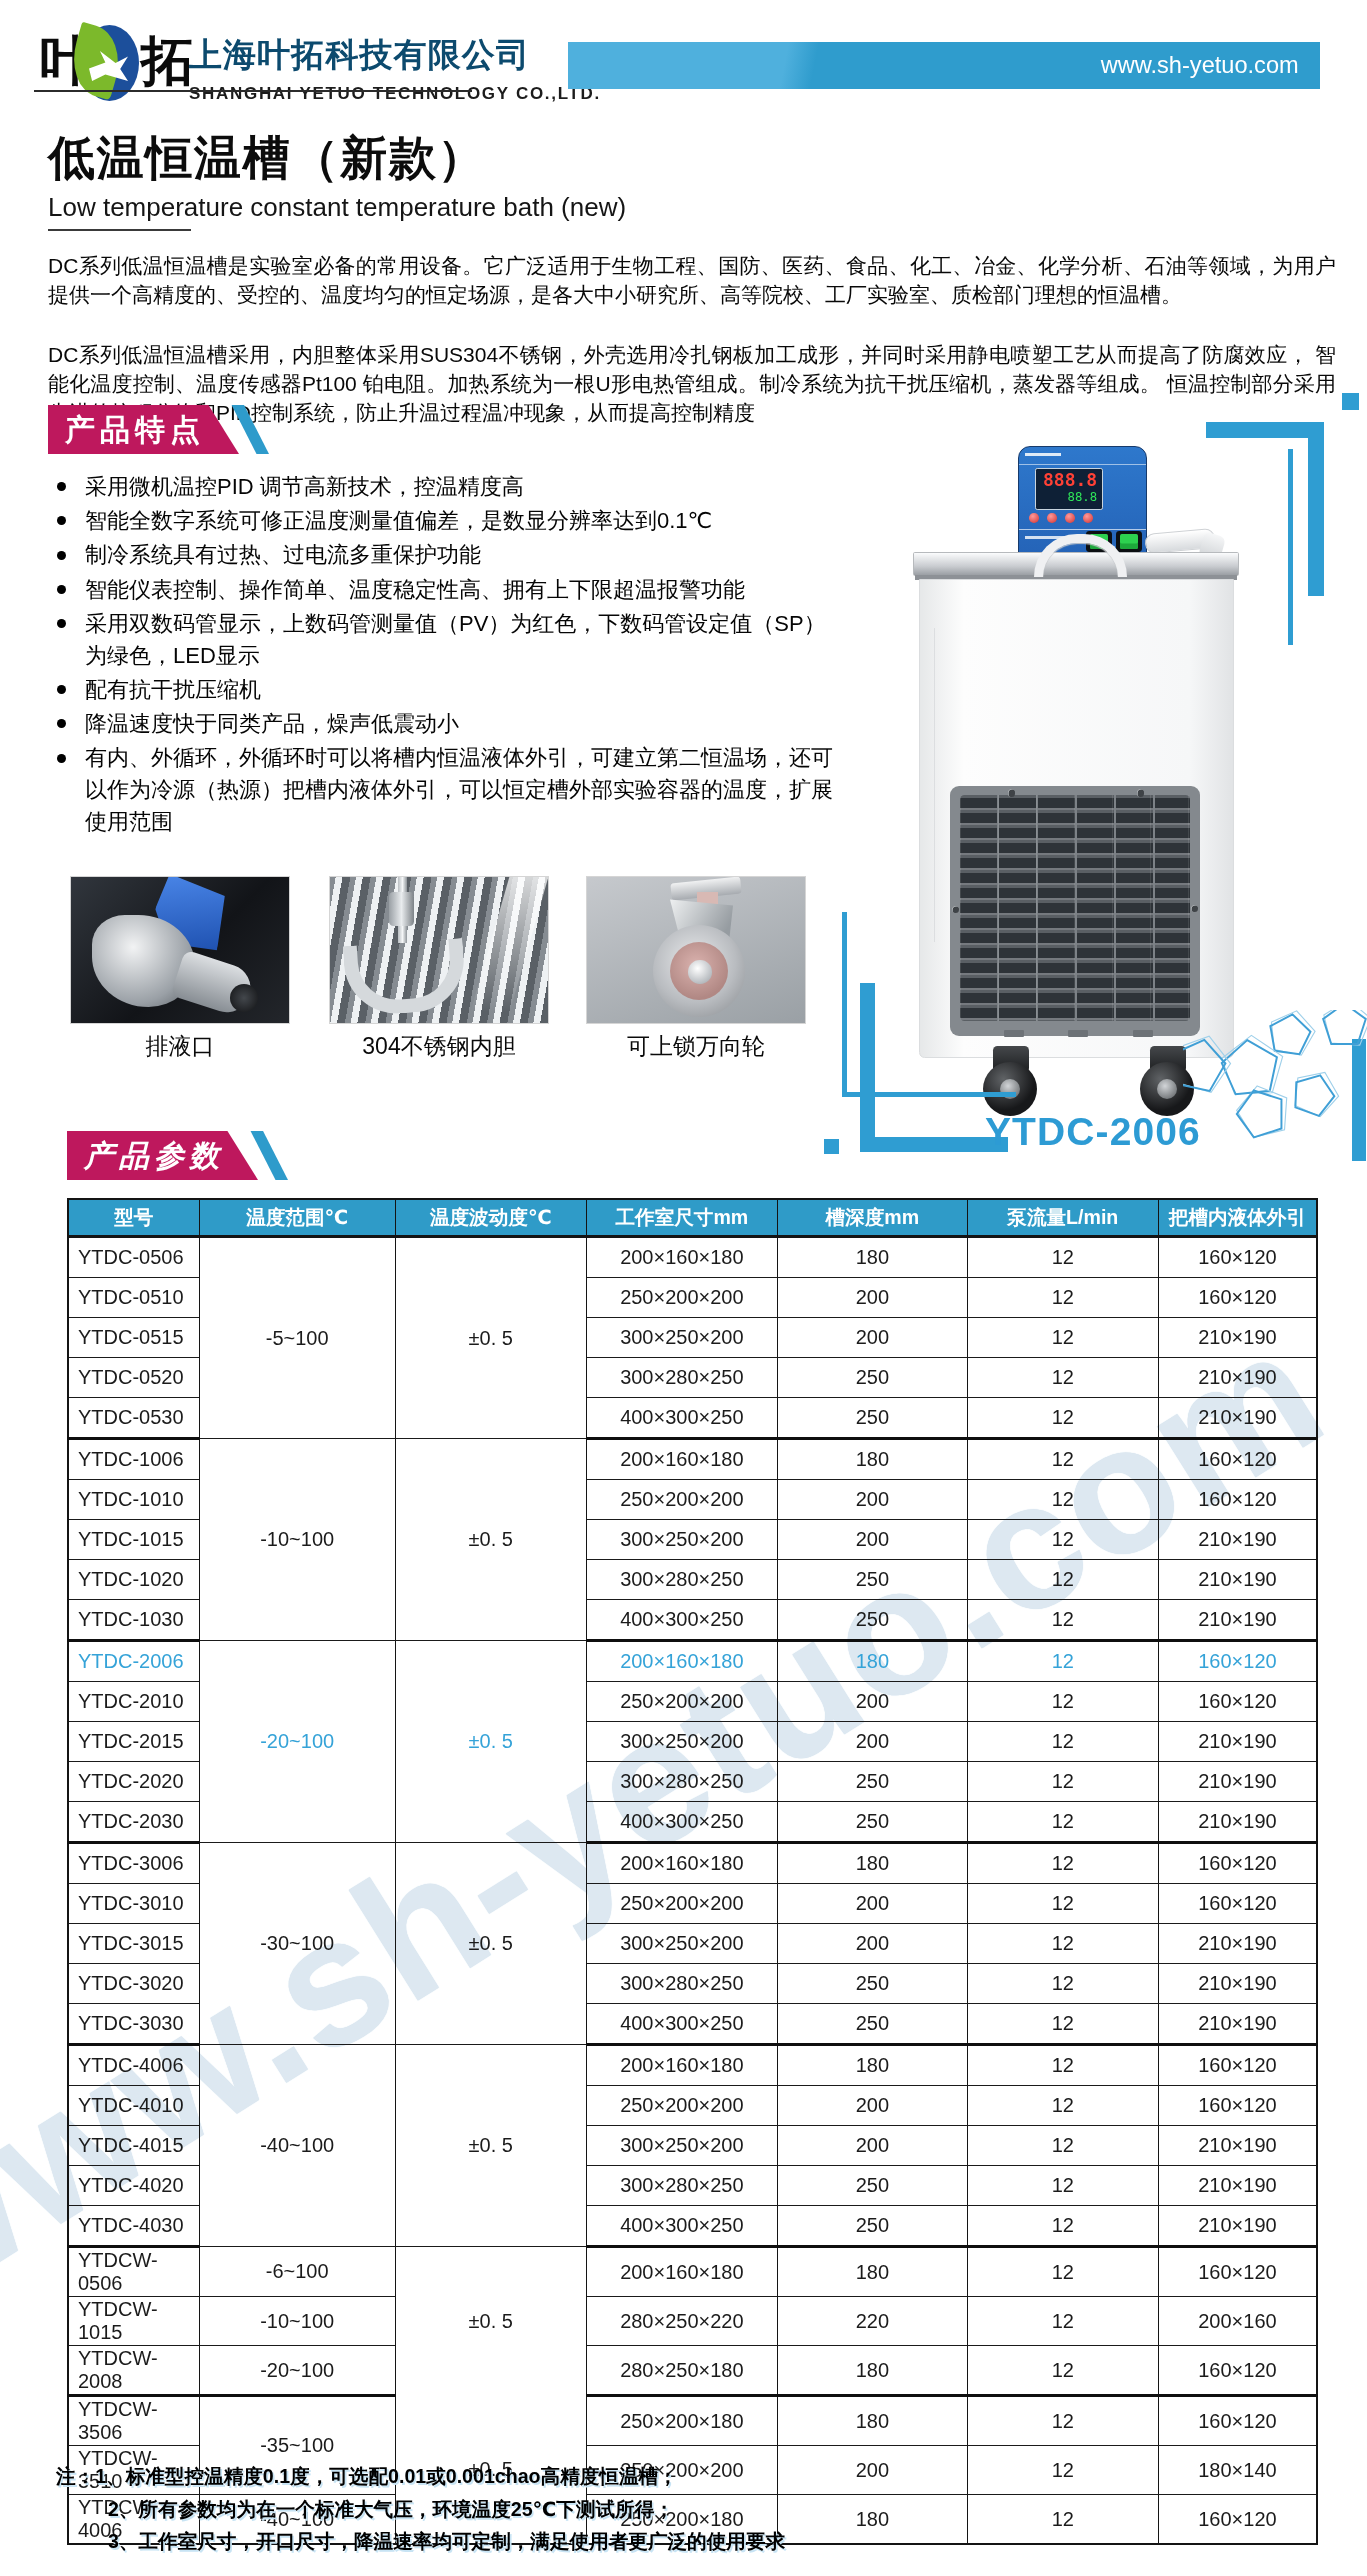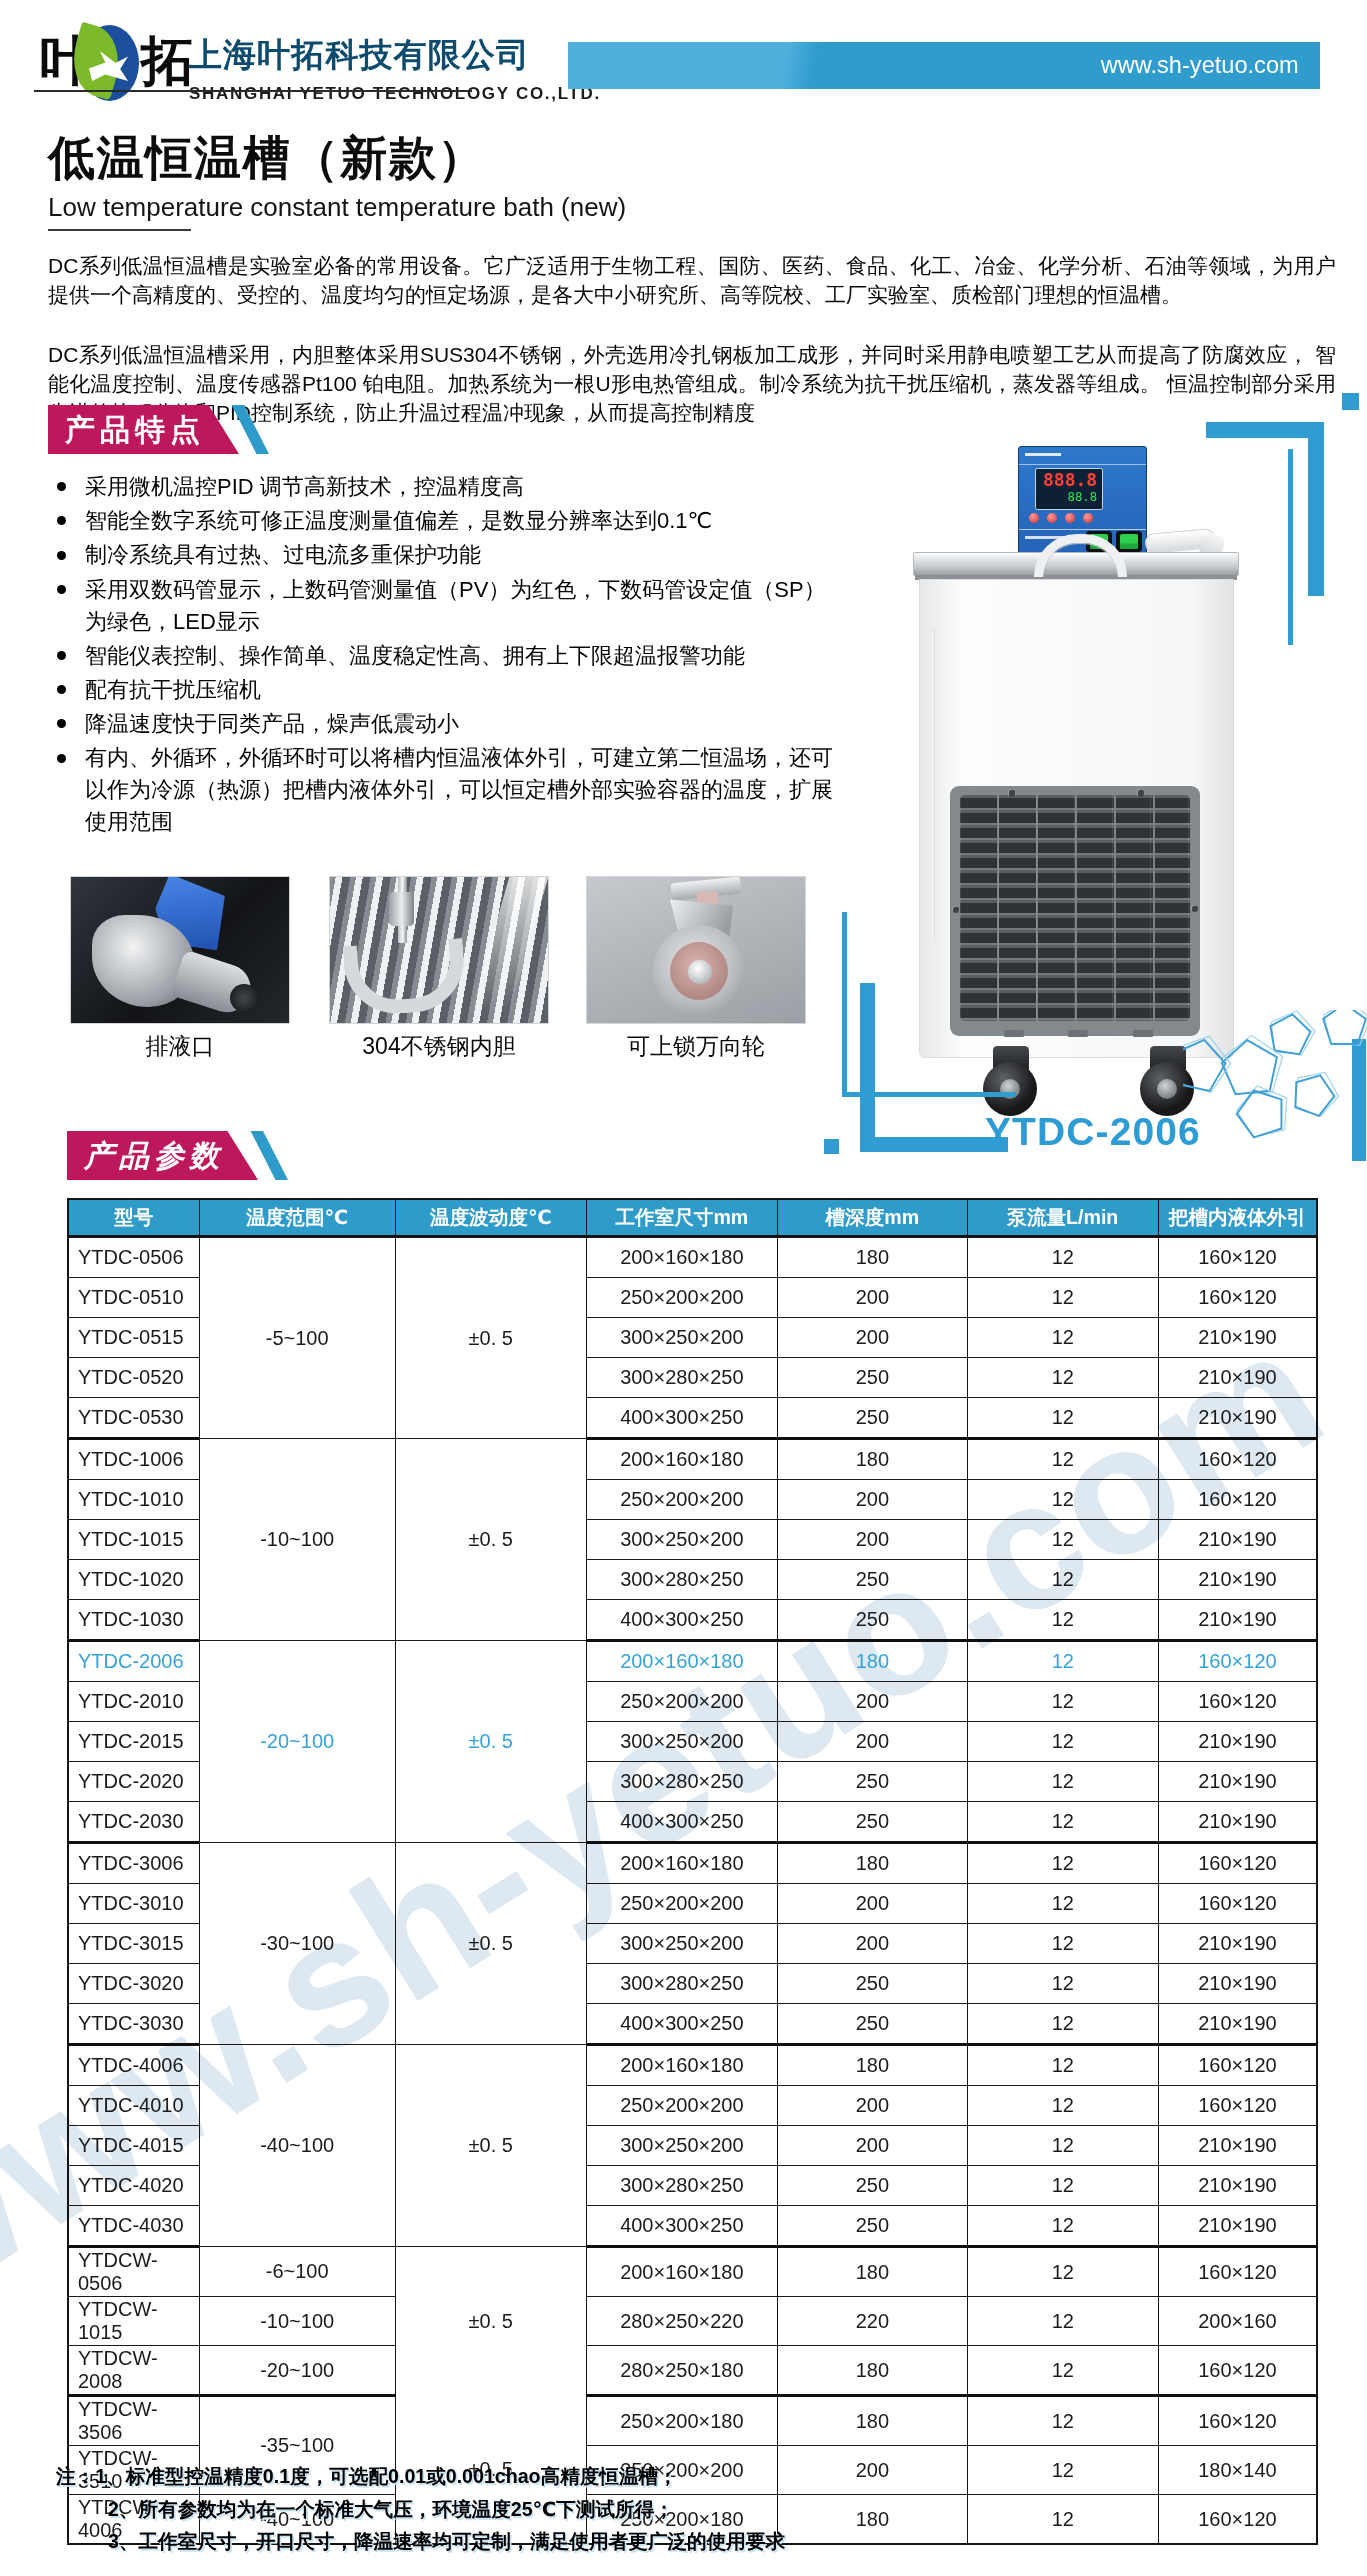--- a/index.html
+++ b/index.html
@@ -78,21 +78,21 @@
           background:linear-gradient(120deg,#eef0f1,#969ca1 70%);
           clip-path:polygon(0 0,100% 8%,88% 100%,28% 92%);}
   .w-tire{left:66px;top:48px;width:92px;height:92px;border-radius:50%;
           background:radial-gradient(circle at 45% 40%,#e9eaec,#b9bcc0 55%,#84888c);}
   .w-rim{left:83px;top:65px;width:58px;height:58px;border-radius:50%;
          background:radial-gradient(circle at 45% 40%,#dab2ae,#b18884 70%);}
   .w-hub{left:101px;top:83px;width:23.6px;height:23.6px;border-radius:50%;
          background:radial-gradient(circle at 40% 35%,#ffffff,#9aa0a6);}
   
   .dev{position:absolute;z-index:2;}
-  .ctrl{left:1018px;top:446px;width:129px;height:129px;border:1.7px solid #173a6b;border-radius:3px;
+  .ctrl{left:1018px;top:446px;width:129px;height:129px;border:1.7px solid #173a6b;border-radius:12px;
         background:linear-gradient(#2e78cc,#2360b4);box-sizing:border-box;}
   .ctrl-top{position:absolute;left:0;top:0;width:100%;height:17px;border-bottom:1.1px solid rgba(255,255,255,.55);}
   .ctrl-logo{position:absolute;left:5.6px;top:5.6px;width:36px;height:3.4px;background:rgba(255,255,255,.85);}
   .screen{position:absolute;left:15.7px;top:21.3px;width:68px;height:42px;background:#0e2036;
           border:1.1px solid #c8d4de;border-radius:2.2px;text-align:right;padding-right:4.5px;box-sizing:border-box;
           font-family:"DejaVu Sans Mono","Liberation Mono",monospace;}
   .pv{color:#ff4136;font-size:18px;font-weight:bold;line-height:21.3px;}
   .sv{color:#2fe65a;font-size:12.3px;line-height:13.5px;}
   .btnrow{position:absolute;left:10px;top:66px;width:67px;height:10px;}
   .pbtn{position:absolute;top:0;width:9.5px;height:9.5px;border-radius:50%;
@@ -189,22 +189,22 @@
   <div class="abs para p2 z4">DC系列低温恒温槽采用，内胆整体采用SUS304不锈钢，外壳选用冷扎钢板加工成形，并同时采用静电喷塑工艺从而提高了防腐效应， 智能化温度控制、温度传感器Pt100 铂电阻。加热系统为一根U形电热管组成。制冷系统为抗干扰压缩机，蒸发器等组成。 恒温控制部分采用先进的抗积分饱和PID控制系统，防止升温过程温冲现象，从而提高控制精度</div>
 
   <div class="badge feat-badge">
     <div class="badge-main">产品特点</div>
     <div class="badge-stripe"></div>
   </div>
   <div class="abs features z4" id="features-list">
       <div class="feat-item">采用微机温控PID 调节高新技术，控温精度高</div>
       <div class="feat-item">智能全数字系统可修正温度测量值偏差，是数显分辨率达到0.1℃</div>
       <div class="feat-item">制冷系统具有过热、过电流多重保护功能</div>
+      <div class="feat-item">智能仪表控制、操作简单、温度稳定性高、拥有上下限超温报警功能</div>
       <div class="feat-item">采用双数码管显示，上数码管测量值（PV）为红色，下数码管设定值（SP）为绿色，LED显示</div>
-      <div class="feat-item">智能仪表控制、操作简单、温度稳定性高、拥有上下限超温报警功能</div>
       <div class="feat-item">配有抗干扰压缩机</div>
       <div class="feat-item">降温速度快于同类产品，燥声低震动小</div>
       <div class="feat-item">有内、外循环，外循环时可以将槽内恒温液体外引，可建立第二恒温场，还可以作为冷源（热源）把槽内液体外引，可以恒定槽外部实验容器的温度，扩展使用范围</div>
     </div>
 
   <div class="g-item g1 z2">
     <div class="g-photo">
       <div class="ph bg"></div>
       <div class="ph v-handle"></div>
       <div class="ph v-body"></div>

